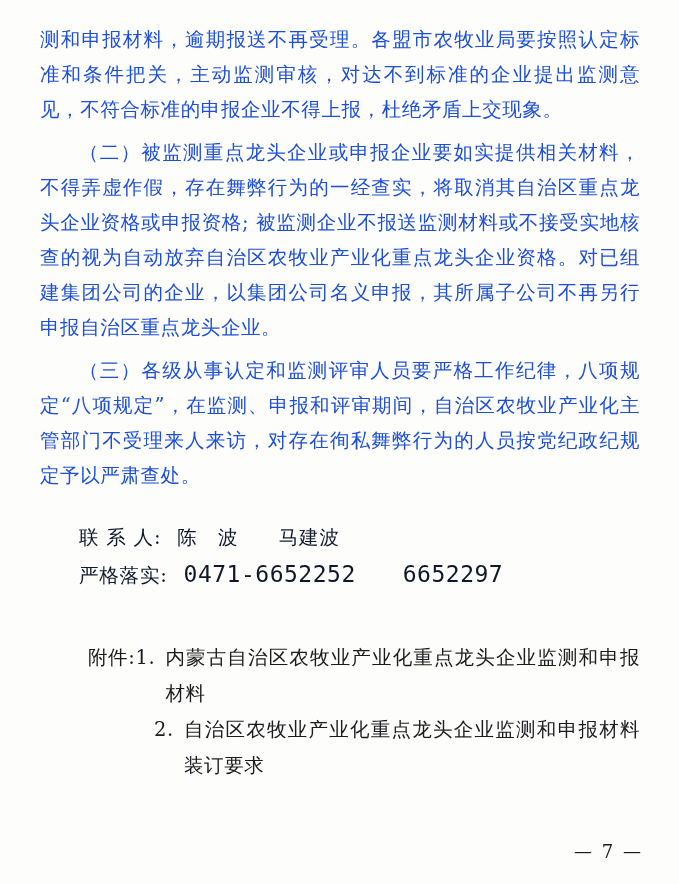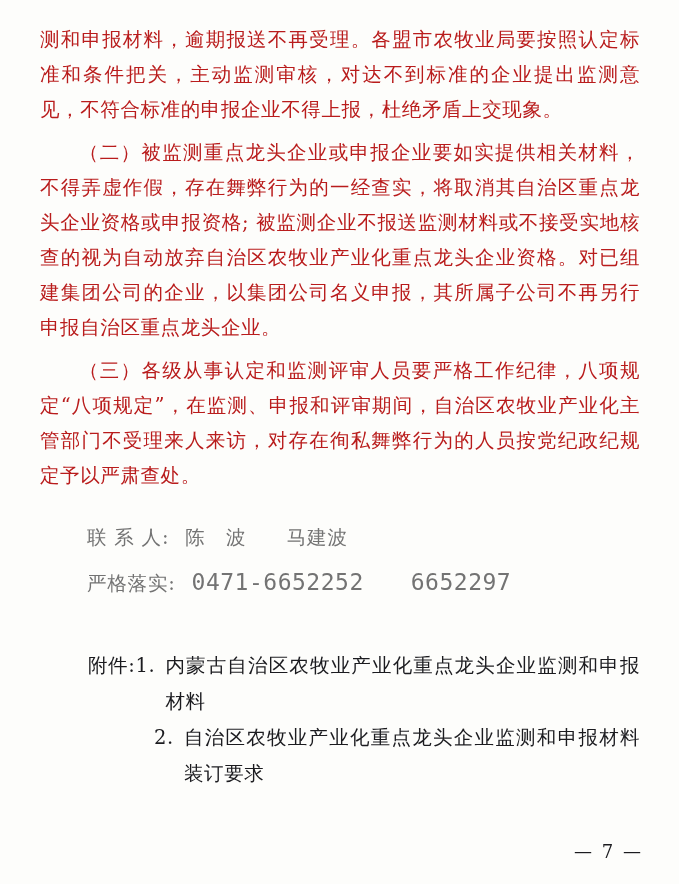--- a/index.html
+++ b/index.html
@@ -29,38 +29,38 @@
     top: 22px;
     width: 600px;
   }
   p.para {
     margin: 0 0 2px 0;
     font-size: 19.5px;
     line-height: 35px;
     letter-spacing: 0.6px;
     text-align: justify;
     text-justify: inter-ideograph;
-    color: #b91c1c;
+    color: #1d4ed8;
   }
   p.indent {
     text-indent: 39px;
   }
   .block-gap {
     height: 6px;
   }
   .contact {
     margin-top: 26px;
   }
   p.contact-line {
-    margin: 8px;
+    margin: 0;
     font-size: 19.5px;
     line-height: 37px;
     letter-spacing: 0.8px;
     text-indent: 39px;
-    color: #737373;
+    color: #0f172a;
   }
   .mono {
     font-family: "DejaVu Sans Mono", "Liberation Mono", monospace;
     font-size: 23px;
     letter-spacing: 0.5px;
   }
   .sp-wide {
     display: inline-block;
     width: 36px;
   }

